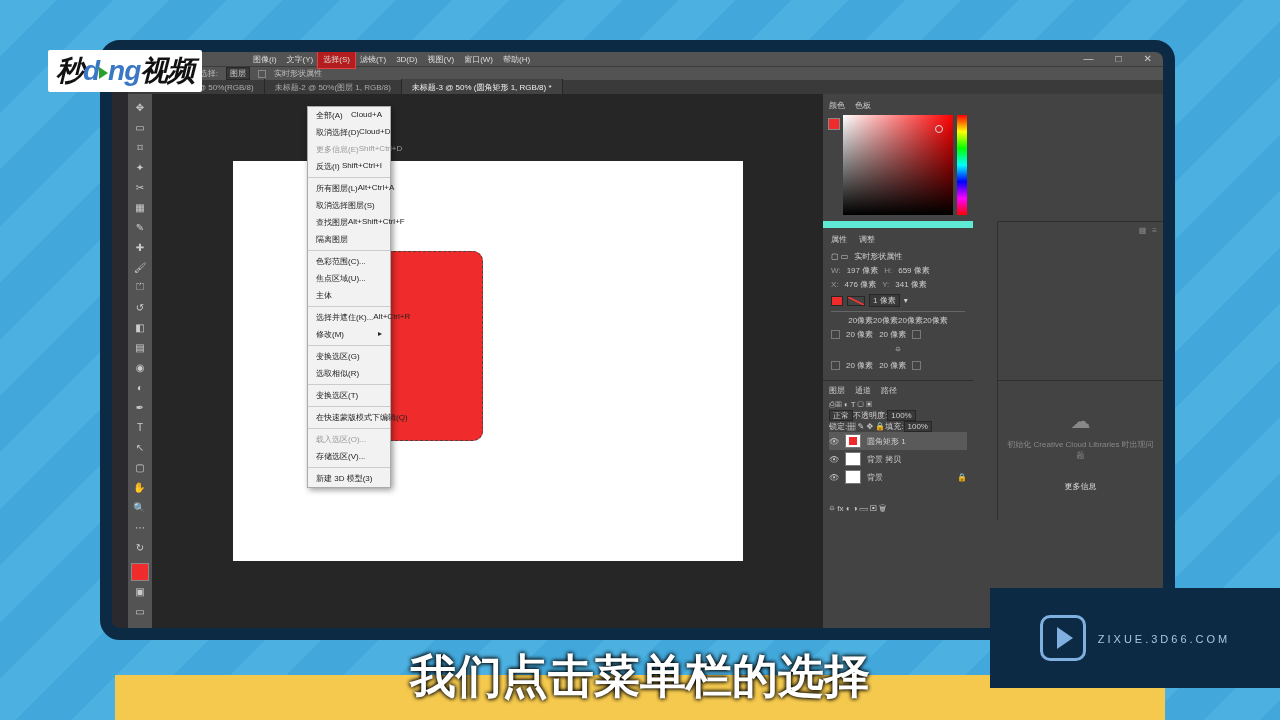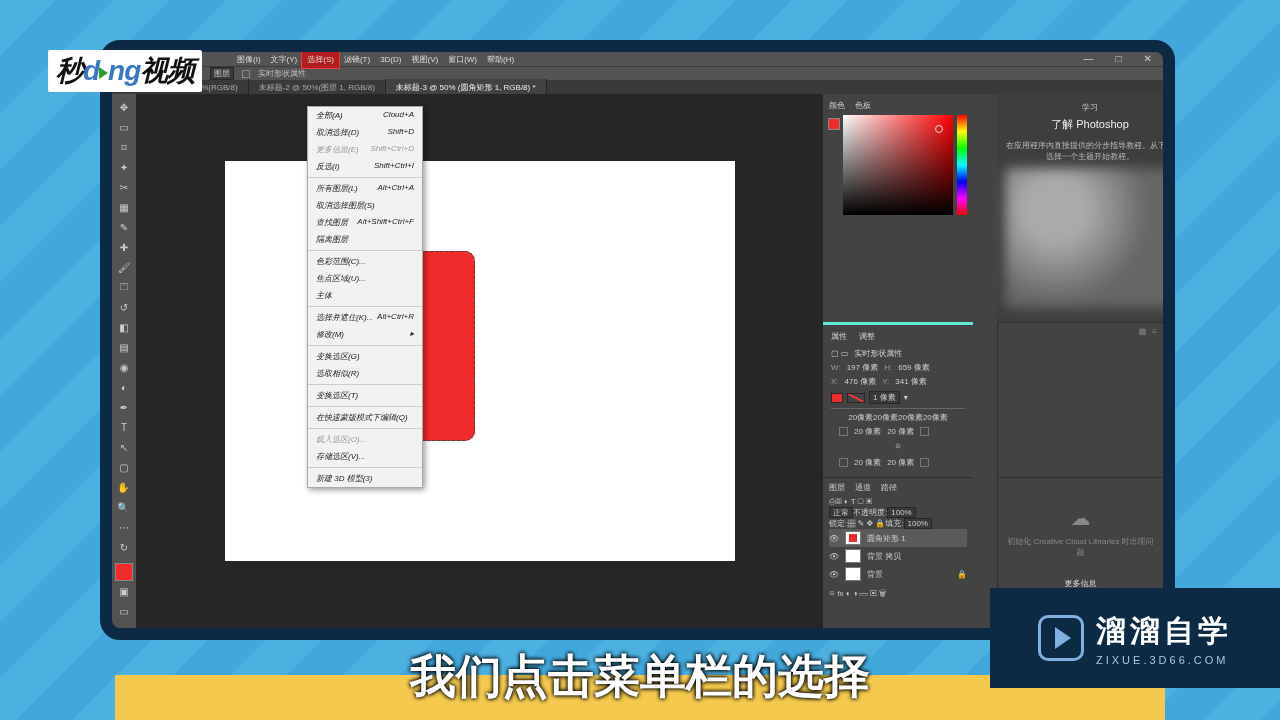--- a/index.html
+++ b/index.html
@@ -1,17 +1,17 @@
 <!DOCTYPE html>
 <html><head>
 <meta charset="utf-8">
 <style>
 * { margin: 0; padding: 0; box-sizing: border-box; font-family: "Microsoft YaHei", Arial, sans-serif; }
 body { background: repeating-linear-gradient(135deg,#4cb0e0 0 40px,#42a8db 40px 80px); width:1280px; height:720px; overflow:hidden; position:relative; }
-.frame { position:absolute; left:100px; top:40px; width:1075px; height:600px; background:#2a2a2e; border:12px solid #0c2a44; border-radius:20px; overflow:hidden; }
+.frame { position:absolute; left:100px; top:40px; width:1075px; height:600px; background:#2a2a2e; border:12px solid #0c2a44; border-radius:20px; overflow:hidden;padding-left:16px; }
 .menubar { height:14px; background:#535353; display:flex; align-items:center; padding-left:120px; gap:0; font-size:8px; color:#ddd; }
 .menubar span { padding:3px 5px; cursor:pointer; }
 .menubar span.hl { background:#b31d1d; outline:1px solid #e84040; }
 .optbar { height:14px; background:#535353; border-top:1px solid #3c3c3c; display:flex; align-items:center; padding-left:25px; font-size:8px; color:#bbb; gap:8px; }
 .tabbar { height:14px; background:#3a3a3a; display:flex; align-items:center; font-size:8px; color:#aaa; }
 .tabbar .tab { padding:3px 10px; border-right:1px solid #272727; }
 .tabbar .tab.active { background:#424242; color:#eee; }
 .main { position:relative; height:calc(100% - 42px); display:flex; }
 .toolbar { width:24px; background:#535353; display:flex; flex-direction:column; align-items:center; padding-top:4px; gap:2px; }
 .toolbar .tool { width:18px; height:18px; font-size:10px; color:#ccc; display:flex; align-items:center; justify-content:center; cursor:pointer; }
@@ -27,39 +27,39 @@
 .cp-header { display:flex; gap:10px; font-size:8px; margin-bottom:4px; }
 .picker { width:115px; height:100px; background:linear-gradient(to right,#fff,#f00); position:relative; }
 .picker::after { content:""; position:absolute; inset:0; background:linear-gradient(to top, #000, transparent); }
 .picker .ring { position:absolute; right:10px; top:10px; width:8px; height:8px; border:1px solid #fff; border-radius:50%; }
 .hue { width:10px; height:100px; background:linear-gradient(to bottom,#f00,#ff0,#0f0,#0ff,#00f,#f0f,#f00); }
 .chip { width:10px; height:10px; background:#ef2b2b; outline:1px solid #888; margin-top:4px; }
 .learn { flex:1; padding:8px; background:#3e3e3e; text-align:center; }
 .learn-title { font-size:11px; color:#eee; margin-bottom:8px; }
 .learn-sub { font-size:8px; color:#bbb; line-height:1.4; }
 .blur-thumbs { width:170px; height:140px; background:#555; margin:6px auto; filter:blur(6px); border-radius:4px; background-image:radial-gradient(circle at 30% 30%, #aaa 20%, #666 60%); }
-.prop-panel { padding:6px 8px; border-top:3px solid #5eead4; }
+.prop-panel { padding:6px 8px; border-top:7px solid #5eead4; }
 .prop-panel .ptab { display:flex; gap:12px; font-size:8px; margin-bottom:6px; }
 .prop-panel .fld { display:flex; gap:6px; margin:3px 0; align-items:center; }
 .prop-panel .fld label { color:#999; }
 .fill-row { display:flex; align-items:center; gap:4px; margin-top:4px; }
 .fill-sw { width:12px; height:10px; background:#ef2b2b; border:1px solid #272727; }
 .stroke-none { width:18px; height:10px; border:1px solid #272727; background:linear-gradient(to top right, transparent 45%, #e33 45% 55%, transparent 55%); }
-.corner-row { display:flex; gap:6px; align-items:center; margin:3px 8px; }
+.corner-row { display:flex; gap:6px; align-items:center; margin:3px 0; }
 .corner-row .cb { width:9px; height:9px; border:1px solid #777; }
 .layers { padding:4px 6px; border-top:1px solid #2f2f2f; }
 .layers .ltab { display:flex; gap:10px; font-size:8px; margin-bottom:4px; }
 .layers .lrow { display:flex; align-items:center; gap:6px; padding:2px 0; }
 .layers .eye { width:10px; text-align:center; }
 .layers .thumb { width:16px; height:14px; border:1px solid #777; background:#fff; font-size:6px; display:flex; align-items:center; justify-content:center; }
 .layers .thumb.red::after { content:""; width:8px; height:8px; background:#ef2b2b; }
 .layers .lrow.sel { background:#5a5a5a; }
 .libs { flex:1; padding:8px; border-top:1px solid #2f2f2f; text-align:center; color:#888; position:relative; }
 .libs .cloud { font-size:20px; margin:20px 0 6px; }
-.dropdown { position:absolute; left:195px; top:54px; width:116px; background:#f2f2f2; border:1px solid #aaa; font-size:8px; color:#222; z-index:50; box-shadow:2px 2px 6px rgba(0,0,0,0.4);font-style:italic; }
+.dropdown { position:absolute; left:195px; top:54px; width:84px; background:#f2f2f2; border:1px solid #aaa; font-size:8px; color:#222; z-index:50; box-shadow:2px 2px 6px rgba(0,0,0,0.4); }
 .dropdown .item { padding:3px 8px; display:flex; justify-content:space-between; white-space:nowrap; }
 .dropdown .item.dis { color:#999; }
 .dropdown hr { border:none; border-top:1px solid #ccc; margin:2px 0; }
 .logo-md { position:absolute; left:48px; top:50px; background:#fff; color:#111; font-weight:900; font-size:28px; padding:2px 8px; border-radius:2px; font-style:italic; z-index:20; letter-spacing:-1px; }
 .logo-md .d { color:#3a77c4; }
 .logo-md .play { display:inline-block; width:0; height:0; border-left:9px solid #2aa02a; border-top:6px solid transparent; border-bottom:6px solid transparent; vertical-align:middle; }
 .footer { position:absolute; left:115px; right:115px; bottom:0; height:45px; background:#f4c94e; }
 .subtitle { position:absolute; bottom:12px; left:0; right:0; text-align:center; font-size:46px; font-weight:600; color:#fff; text-shadow:0 0 4px #000,0 0 4px #000; z-index:30; }
 .brand { position:absolute; right:0; bottom:32px; width:290px; height:100px; background:#0c2a44; color:#fff; display:flex; align-items:center; justify-content:center; gap:12px; z-index:25; }
 .brand .bicon { width:46px; height:46px; border:3px solid #7fb0e0; border-radius:10px; display:flex; align-items:center; justify-content:center; }
@@ -151,28 +151,20 @@
           <div style="display:flex;gap:4px">
             <div>
                 <div class="chip"></div>
               </div>
             <div class="picker">
                 <div class="ring"></div>
               </div>
             <div class="hue"></div>
           </div>
         </div>
-        <div class="learn">
-          <div class="cp-header" style="justify-content:center">
-              <span>学习</span>
-            </div>
-          <div class="learn-title">了解 Photoshop</div>
-          <div class="learn-sub">在应用程序内直接提供的分步指导教程。从下面选择一个主题开始教程。</div>
-          <div class="blur-thumbs"></div>
-        </div>
       </div>
 
       <div class="row">
         <div class="prop-panel" style="width:150px">
           <div class="ptab">
               <span>属性</span>
               <span>调整</span>
             </div>
           <div class="fld">
               <span>▢ ▭</span>
@@ -245,21 +237,21 @@
               <span class="eye">👁</span>
               <div class="thumb"></div>
               <span>背景 拷贝</span>
             </div>
           <div class="lrow">
               <span class="eye">👁</span>
               <div class="thumb"></div>
               <span>背景</span>
               <span style="margin-left:auto">🔒</span>
             </div>
-          <div class="fld" style="justify-content:flex-end;gap:4px;margin-top:4px">
+          <div class="fld" style="justify-content:flex-end;gap:4px;margin-top:16px">
             <span>⯐</span>
             <span>fx</span>
             <span>◐</span>
             <span>◑</span>
             <span>▭</span>
             <span>▣</span>
             <span>🗑</span>
           </div>
         </div>
         <div class="libs" style="width:190px;border-left:1px solid #2f2f2f">
@@ -271,21 +263,21 @@
     </div>
   </div>
 
   <div class="dropdown" id="dd">
       <div class="item">
         <span>全部(A)</span>
         <span>Cloud+A</span>
       </div>
       <div class="item">
         <span>取消选择(D)</span>
-        <span>Shift+D</span>
+        <span>Cloud+D</span>
       </div>
       <div class="item dis">
         <span>更多信息(E)</span>
         <span>Shift+Ctrl+D</span>
       </div>
       <div class="item">
         <span>反选(I)</span>
         <span>Shift+Ctrl+I</span>
       </div>
       <hr>
@@ -352,16 +344,15 @@
 </div>
 
 <div class="footer"></div>
 <div class="subtitle">我们点击菜单栏的选择</div>
 
 <div class="brand">
   <div class="bicon">
       <div class="btri"></div>
     </div>
   <div>
-    <div class="btxt">溜溜自学</div>
     <div class="burl">ZIXUE.3D66.COM</div>
   </div>
 </div>
 
 </body></html>

